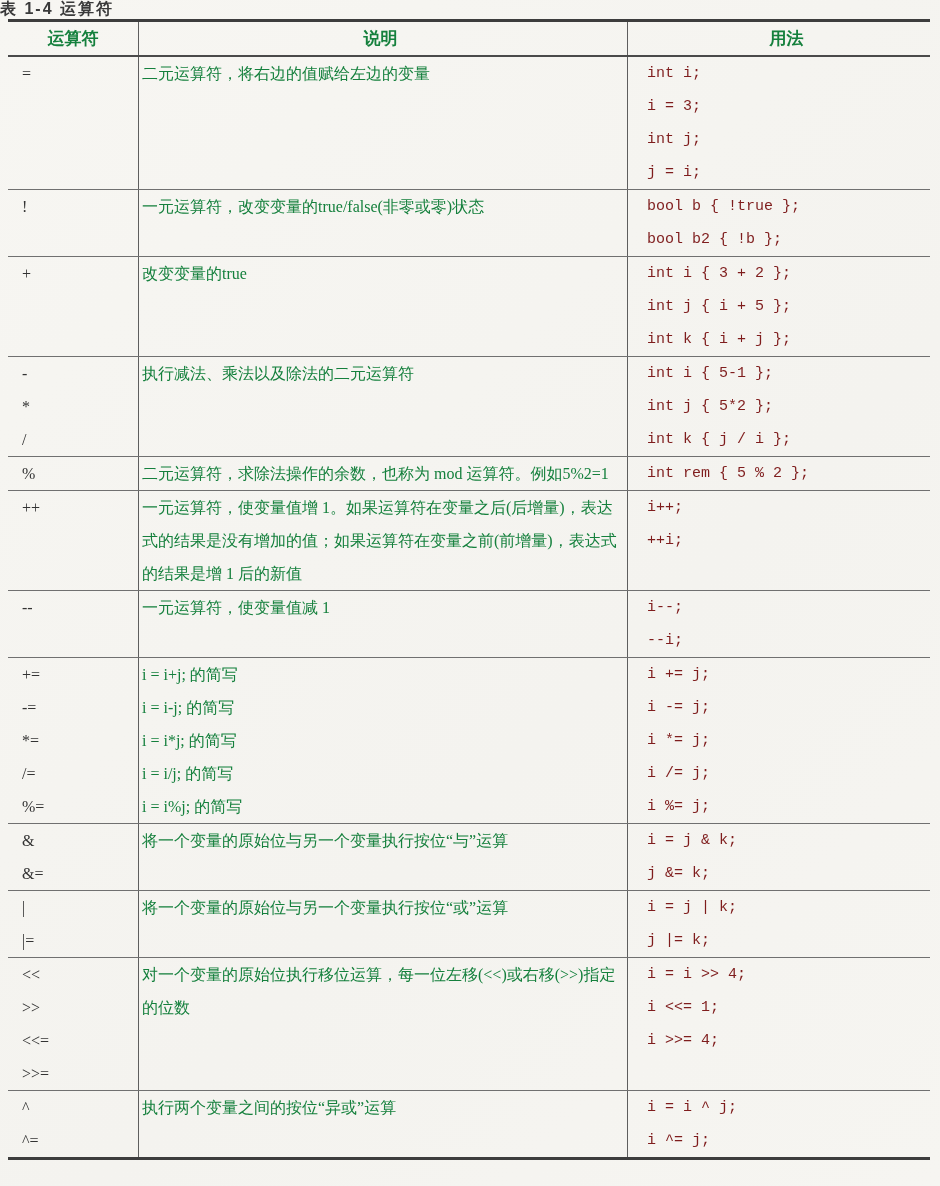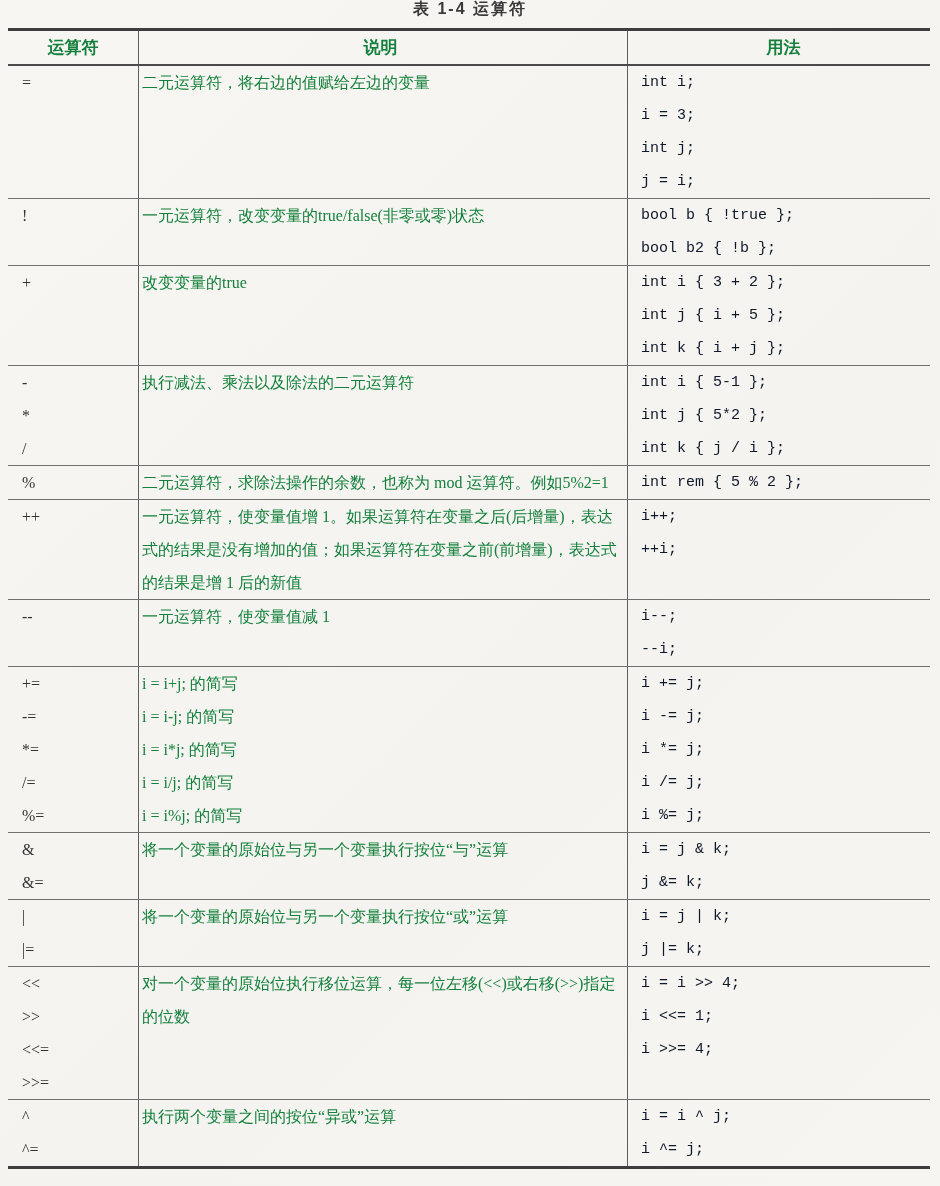--- a/index.html
+++ b/index.html
@@ -9,21 +9,21 @@
     width: 940px; height: 1186px;
     background: linear-gradient(135deg, #f7f6f2 0%, #f4f3ef 60%, #f6f5f1 100%);
     font-family: "Liberation Serif", serif;
     color: #2e2e2e;
     overflow: hidden;
   }
   .page { position: relative; width: 940px; height: 1186px; }
 
   
   .caption-clip {
-    height: 28px; overflow: hidden; text-align: center;
+    height: 19px; overflow: hidden; 
   }
   .caption-clip .caption-text {
     display: inline-block; margin-top: -10px;
     font-family: "Liberation Sans", sans-serif;
     font-weight: bold; font-size: 16px; color: #3a3a3a;
     letter-spacing: 2px;
   }
 
   .op-table {
     margin-left: 8px; width: 922px;
@@ -52,24 +52,24 @@
   .c1 .line {
     font-family: "Liberation Serif", serif;
     font-size: 16px; line-height: 33px; color: #333;
     white-space: pre;
   }
   .c2 { padding: 0 8px 0 3px; }
   .c2 .line {
     font-family: "Liberation Serif", serif;
     font-size: 16px; line-height: 33px; color: #15803d;
   }
-  .c3 { padding-left: 13px; padding-right: 4px; }
+  .c3 { padding-left: 19px; padding-right: 4px; }
   .c3 .line {
     font-family: "Liberation Mono", "DejaVu Sans Mono", monospace;
-    font-size: 15px; line-height: 33px; color: #0f172a;
+    font-size: 15px; line-height: 33px; color: #7f1d1d;
     white-space: pre;
   }
 </style>
 </head>
 <body>
 
 <div class="page">
 
   <div class="caption-clip">
     <span class="caption-text">表 1-4  运算符</span>

